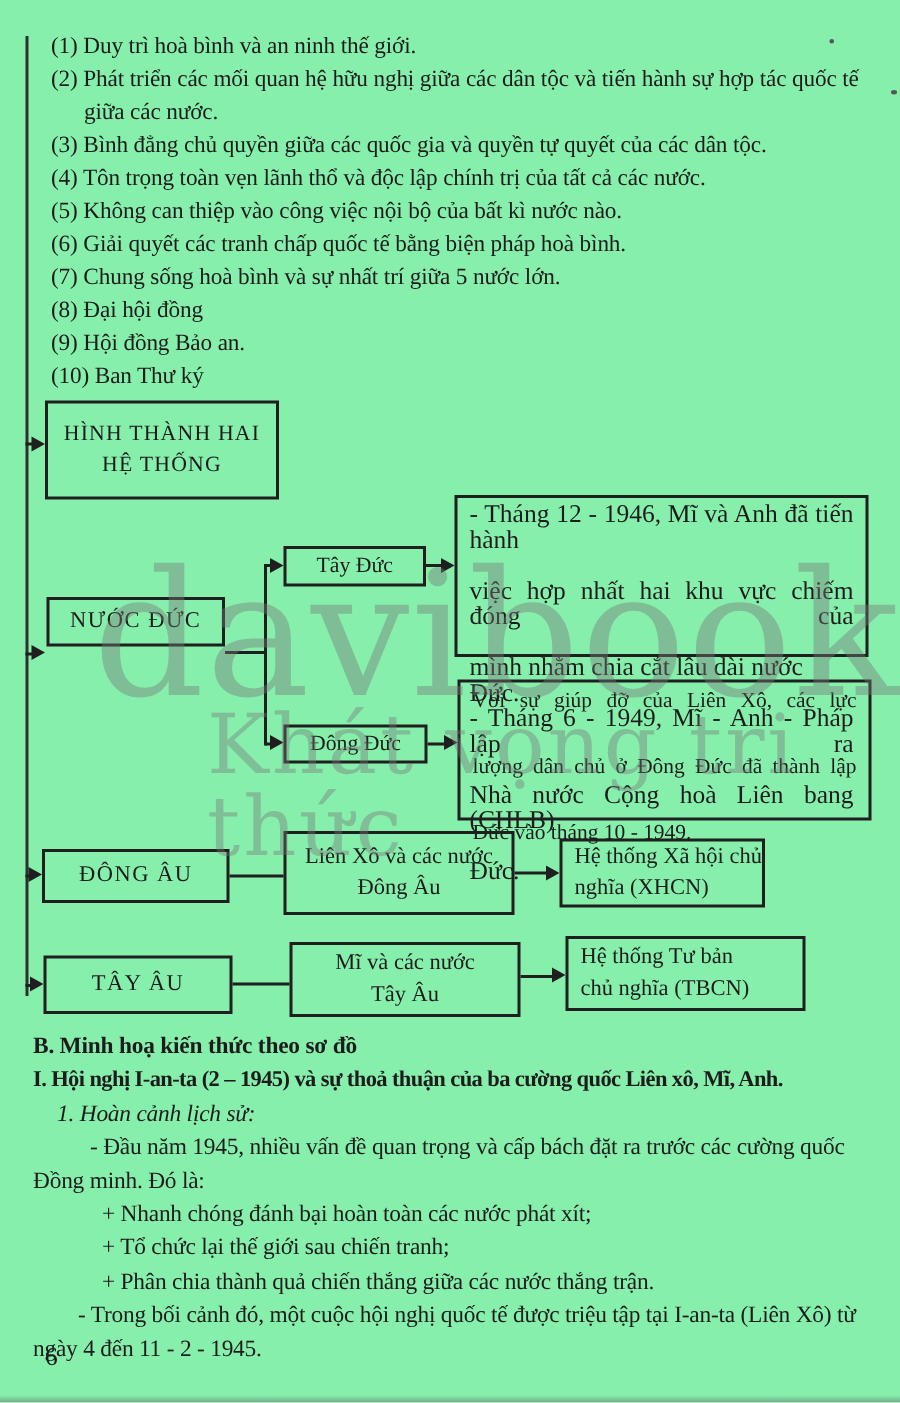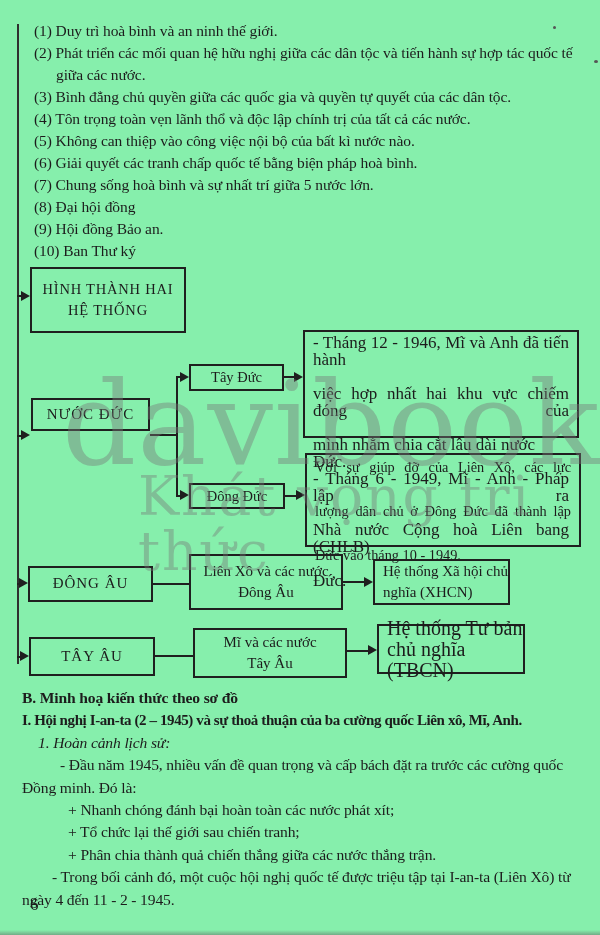--- a/index.html
+++ b/index.html
@@ -27,21 +27,21 @@
   .box-main   { left:30px;  top:267px; width:156px; height:66px; font-size:14.5px; letter-spacing:0.8px; line-height:21px; }
   .box-de     { left:31px;  top:398px; width:119px; height:33px; font-size:15px; letter-spacing:1px; }
   .box-wde    { left:189px; top:364px; width:95px;  height:27px; font-size:14.5px; }
   .box-ede    { left:189px; top:483px; width:96px;  height:26px; font-size:14.5px; }
   .box-eeu    { left:28px;  top:566px; width:125px; height:36px; font-size:15px; letter-spacing:1px; }
   .box-ussr   { left:189px; top:554px; width:154px; height:56px; font-size:15px; line-height:21px; }
   .box-xhcn   { left:373px; top:559px; width:137px; height:46px; font-size:15px; line-height:21px;
                 align-items:flex-start; text-align:left; padding-left:8px; }
   .box-weu    { left:29px;  top:637px; width:126px; height:39px; font-size:15px; letter-spacing:1px; }
   .box-us     { left:193px; top:628px; width:154px; height:50px; font-size:15px; line-height:21px; }
-  .box-tbcn   { left:377px; top:624px; width:148px; height:50px; font-size:20px; line-height:21px;
+  .box-tbcn   { left:377px; top:624px; width:160px; height:50px; font-size:15px; line-height:21px;
                 align-items:flex-start; text-align:left; padding-left:8px; justify-content:center; }
   .box-winfo  { left:303px; top:330px; width:276px; height:108px; font-size:17px; line-height:17px;
                 align-items:flex-start; text-align:left; padding:2px 8px 0; justify-content:flex-start; }
   .box-einfo  { left:305px; top:453px; width:276px; height:94px;  font-size:14.3px; line-height:22px;
                 align-items:flex-start; text-align:left; padding:1px 8px 0; justify-content:flex-start; }
   .jline::after { content:""; display:inline-block; width:100%; }
   .jline { text-align:justify; }
 
   .hline { position:absolute; height:2px; background:#1f1f1f; }
   .vline { position:absolute; width:2px;  background:#1f1f1f; }

